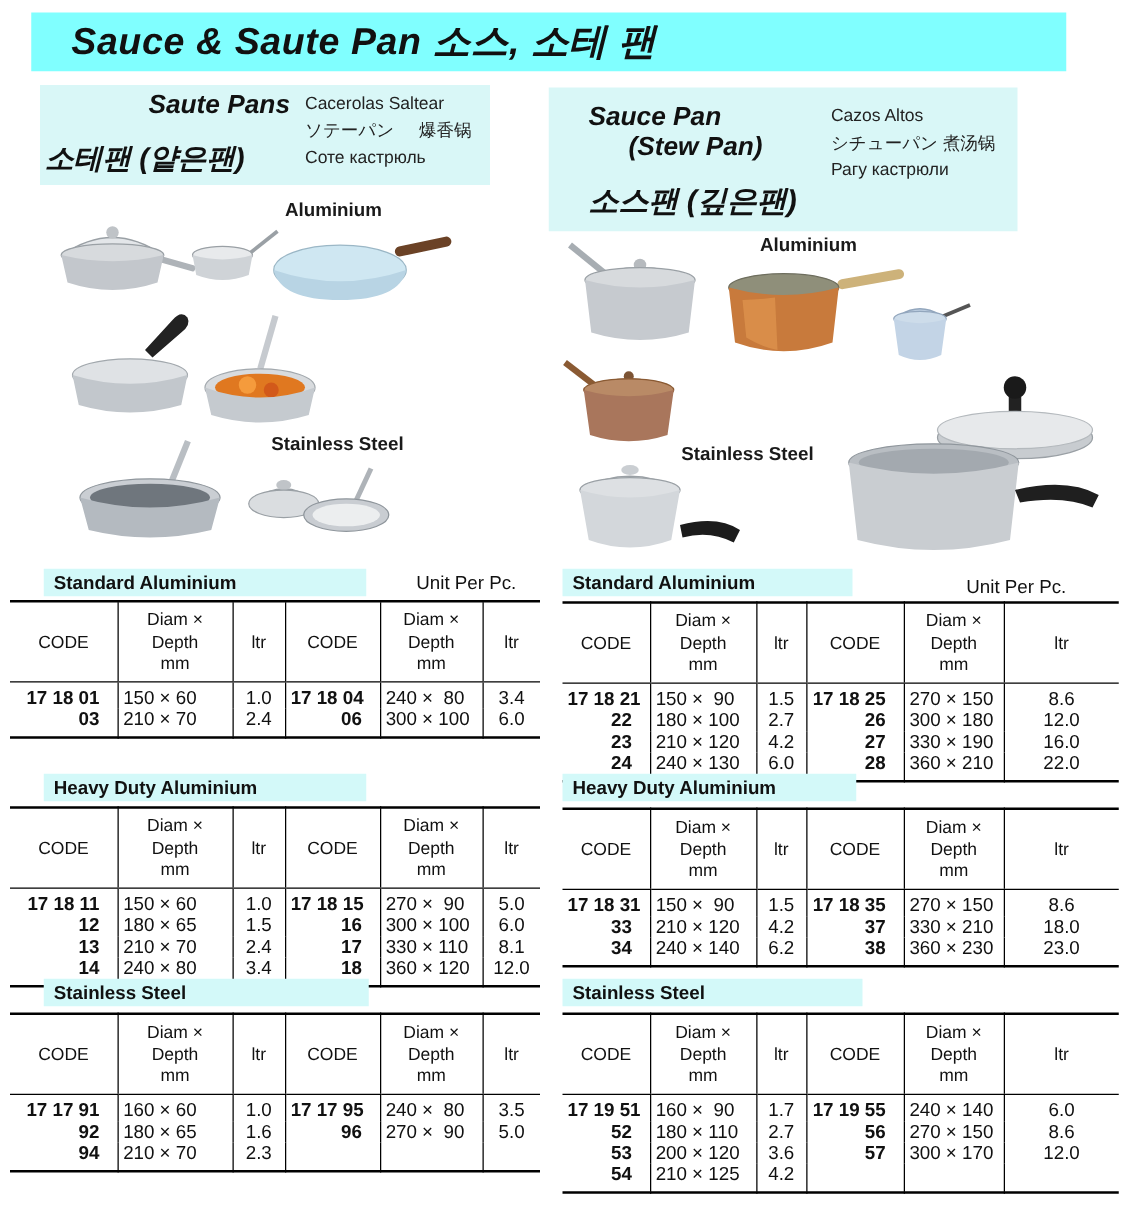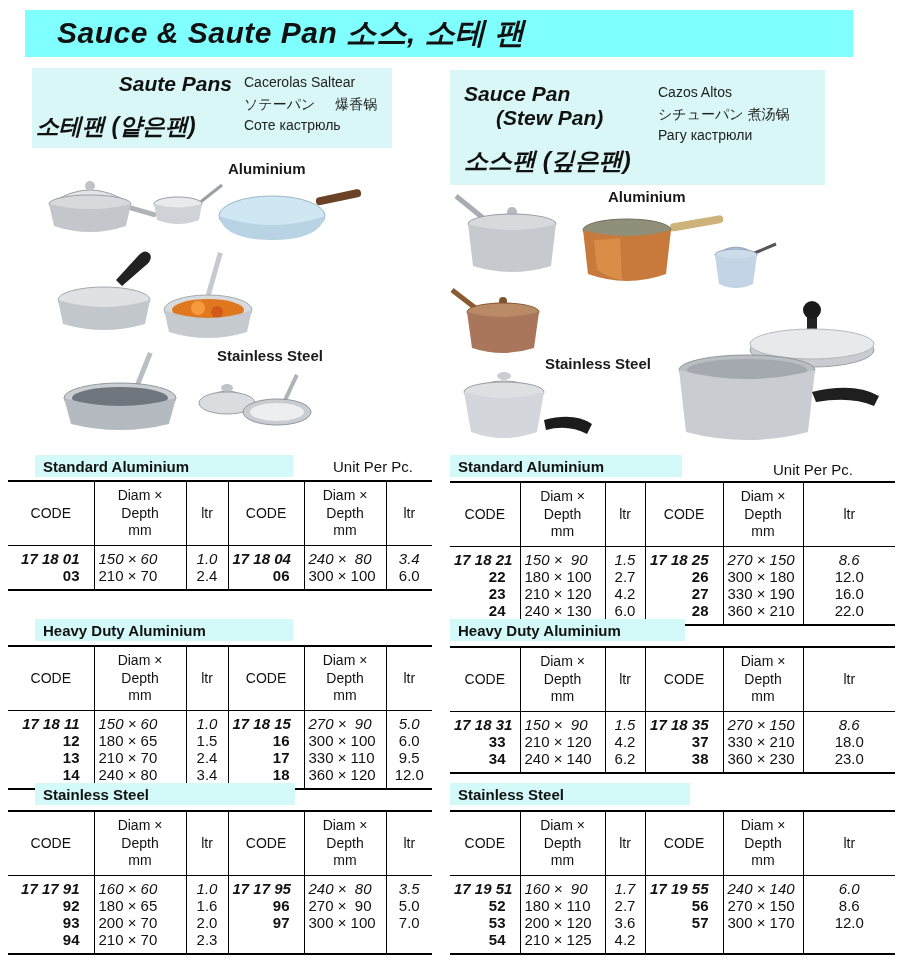--- a/index.html
+++ b/index.html
@@ -25,21 +25,21 @@
   table { position:absolute; border-collapse:collapse; table-layout:fixed;
     border-top:2px solid #000; border-bottom:2px solid #000; background:#fff; }
   th { font-weight:normal; font-size:14px; line-height:1.25; padding:5px 2px;
     border-bottom:1px solid #000; text-align:center; }
   th, td { border-left:1px solid #000; }
   th:first-child, td:first-child { border-left:none; }
   td { font-size:15px; line-height:17px; height:17px; padding:0 4px; }
   td.c0, td.c3 { text-align:right; font-weight:bold; padding-right:14px; white-space:pre; }
   td.c1, td.c4 { text-align:left; white-space:pre; }
   td.c2, td.c5 { text-align:center; }
-  tbody tr:first-child td { padding-top:4px;font-style:italic; }
+  tbody tr:first-child td { padding-top:4px; }
   tbody tr:last-child td { padding-bottom:5px; }
 
   .img { position:absolute; }
   .img svg { display:block; }
 </style>
 </head>
 <body>
 
 <div class="page">
 
@@ -55,21 +55,21 @@
     <div class="trans">
       <div>Cacerolas Saltear</div>
       <div>
         <span>ソテーパン</span>
         <span style="margin-left:16px;">爆香锅</span>
       </div>
       <div>Соте кастрюль</div>
     </div>
   </div>
 
-  <div class="lang-panel" style="left: 450px; top: 70px; width: 375px; height: 115px; padding: 12px 0px 8px 14px; background: rgb(217, 247, 247);">
+  <div class="lang-panel" style="left: 439px; top: 70px; width: 375px; height: 115px; padding: 12px 0px 8px 14px; background: rgb(217, 247, 247); justify-content: center;">
     <div class="names" style="width:172px;">
       <div>
         <div class="name-en" style="text-align:left;">Sauce Pan</div>
         <div class="name-en" style="text-align:left;margin-left:32px;">(Stew Pan)</div>
       </div>
       <div class="name-ko" style="font-size:24px;">소스팬 (깊은팬)</div>
     </div>
     <div class="trans" style="padding-left:22px;">
       <div>Cazos Altos</div>
       <div>
@@ -277,21 +277,21 @@
           <td class="c3">16</td>
           <td class="c4">300 × 100</td>
           <td class="c5">6.0</td>
         </tr>
         <tr>
           <td class="c0">13</td>
           <td class="c1">210 × 70</td>
           <td class="c2">2.4</td>
           <td class="c3">17</td>
           <td class="c4">330 × 110</td>
-          <td class="c5">9.5</td>
+          <td class="c5">8.1</td>
         </tr>
         <tr>
           <td class="c0">14</td>
           <td class="c1">240 × 80</td>
           <td class="c2">3.4</td>
           <td class="c3">18</td>
           <td class="c4">360 × 120</td>
           <td class="c5">12.0</td>
         </tr>
       </tbody>
@@ -326,28 +326,20 @@
           <td class="c4">240 ×  80</td>
           <td class="c5">3.5</td>
         </tr>
         <tr>
           <td class="c0">92</td>
           <td class="c1">180 × 65</td>
           <td class="c2">1.6</td>
           <td class="c3">96</td>
           <td class="c4">270 ×  90</td>
           <td class="c5">5.0</td>
-        </tr>
-        <tr>
-          <td class="c0">93</td>
-          <td class="c1">200 × 70</td>
-          <td class="c2">2.0</td>
-          <td class="c3">97</td>
-          <td class="c4">300 × 100</td>
-          <td class="c5">7.0</td>
         </tr>
         <tr>
           <td class="c0">94</td>
           <td class="c1">210 × 70</td>
           <td class="c2">2.3</td>
           <td class="c3"></td>
           <td class="c4"></td>
           <td class="c5"></td>
         </tr>
       </tbody>

